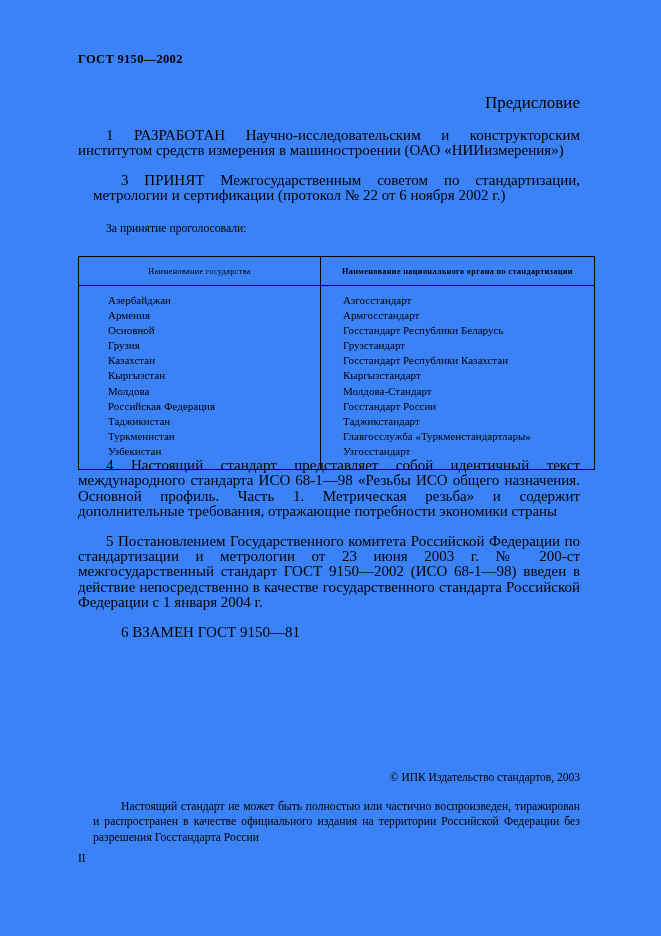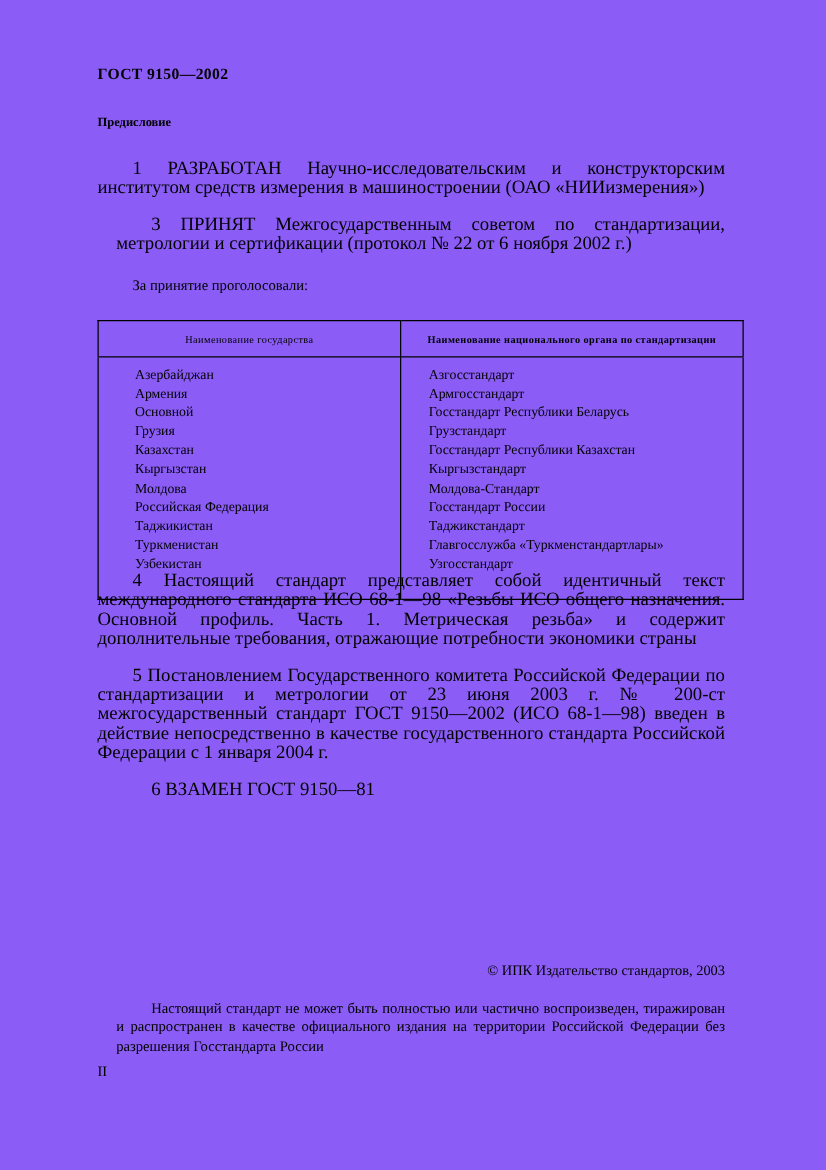--- a/index.html
+++ b/index.html
@@ -9,21 +9,21 @@
     background: #ffffff;
   }
   body {
     font-family: "Liberation Serif", "DejaVu Serif", serif;
     color: #000000;
   }
   .page {
     position: relative;
     width: 661px;
     height: 936px;
-    background: #8b5cf6;
+    background: #3b82f6;
     overflow: hidden;
     box-sizing: border-box;
   }
   .content {
     position: absolute;
     left: 78px;
     top: 0;
     width: 502px;
     height: 936px;
   }
@@ -37,23 +37,22 @@
     font-size: 12.5px;
     letter-spacing: 0.3px;
   }
 
   
   .section-title {
     position: absolute;
     top: 93px;
     left: 0;
     width: 502px;
-    text-align: left;
-    font-size: 10px;
-    font-weight: bold;
+    text-align: right;
+    font-size: 17px;
   }
 
   
   .body-block {
     position: absolute;
     left: 0;
     width: 502px;
     font-size: 15px;
     line-height: 15.4px;
     text-align: justify;
@@ -102,21 +101,21 @@
   .vote-table th:last-child { border-right: none; }
   .vote-table td {
     font-size: 11px;
     line-height: 15.1px;
     padding: 0;
     vertical-align: top;
     border-right: 1.2px solid #000;
   }
   .vote-table td:last-child { border-right: none; }
   .cell-inner {
-    padding: 7px 0 20px 0;
+    padding: 7px 0 10px 0;
   }
   .cell-inner.left-pad { padding-left: 29px; }
   .cell-inner.right-pad { padding-left: 22px; }
   .cell-inner div { white-space: nowrap; }
 
   
   .lower-block {
     position: absolute;
     top: 458px;
     left: 0;

